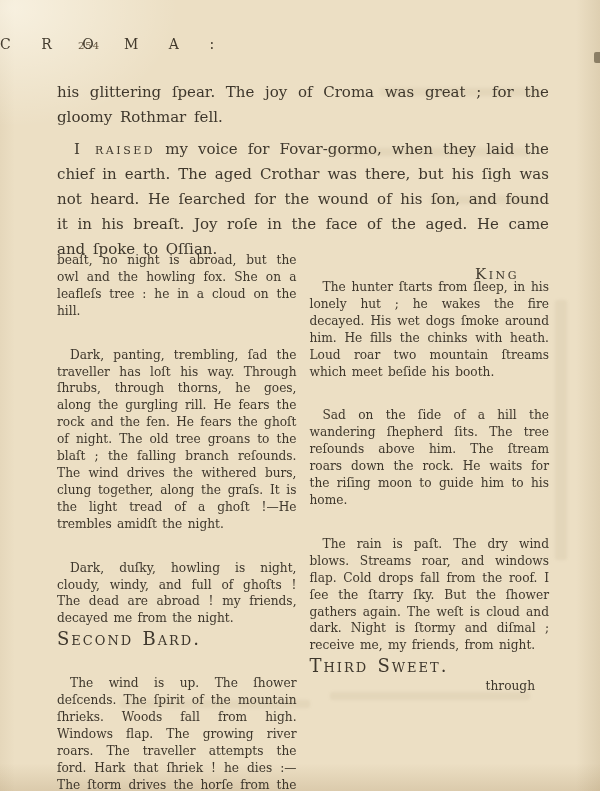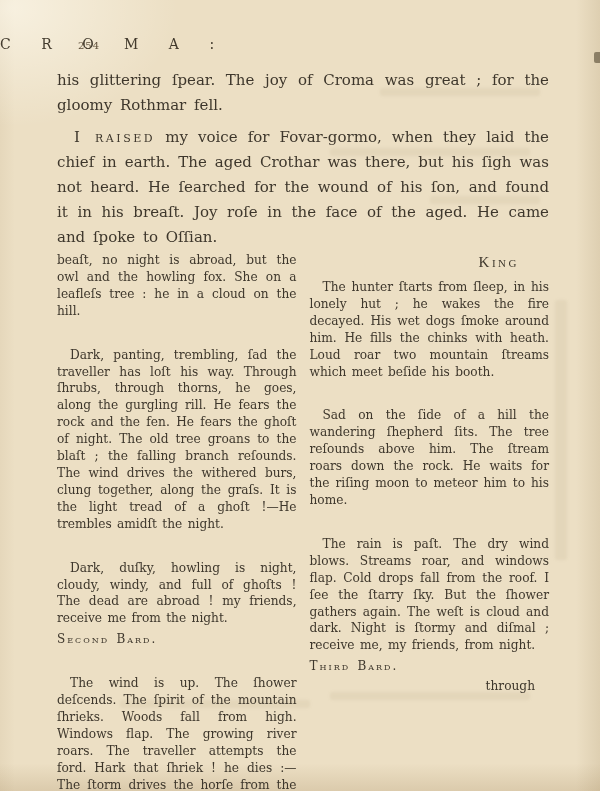--- a/index.html
+++ b/index.html
@@ -49,62 +49,61 @@
     left: 0; top: 36px;
     width: 100%;
     text-align: left;
     font-size: 14px;
     letter-spacing: 13px;
     color: #423a2d;
   }
 
   .main-block {
     position: absolute;
-    left: 57px; top: 68px;
+    left: 57px; top: 80px;
     width: 492px;
     font-size: 15px;
     line-height: 25px;
     text-align: justify;
     word-spacing: 3px;
   }
   .main-block p { text-align: justify; }
   .para-gap { margin-top: 7px; }
   .indent { text-indent: 17px; }
   .lead-smallcaps {
     font-variant: small-caps;
     letter-spacing: 2.5px;
   }
   .catchword-row {
     text-align: right;
     padding-right: 30px;
   }
   .catchword-caps {
     font-variant: small-caps;
     letter-spacing: 2.5px;
-    font-family: Liberation Serif, serif;
   }
 
   .columns {
     position: absolute;
     left: 57px; top: 252px;
     width: 492px;
     display: flex;
     gap: 13px;
     font-size: 12.2px;
     line-height: 16.9px;
     word-spacing: 1.5px;
   }
   .col { width: 240px; text-align: justify; }
   .col p { text-align: justify; }
   .col .indent { text-indent: 13px; margin-top: 27px; }
   .bard-heading {
     text-align: center;
     font-variant: small-caps;
     letter-spacing: 2px;
-    font-size: 12px;
+    font-size: 18px;
     margin: 4px 0 3px 0;
     text-indent: 0;
   }
   .col .catchword-row {
     padding-right: 14px;
     text-align: right;
   }
 </style>
 </head>
 <body>
@@ -125,26 +124,26 @@
   <div class="main-block">
     <p>his glittering ſpear. The joy of Croma was great ; for the gloomy Rothmar fell.</p>
     <p class="para-gap indent"><span class="lead-smallcaps">I raised</span> <span>my voice for Fovar-gormo, when they laid the chief in earth. The aged Crothar was there, but his ſigh was not heard. He ſearched for the wound of his ſon, and found it in his breaſt. Joy roſe in the face of the aged. He came and ſpoke to Oſſian.</span></p>
     <div class="catchword-row"><span class="catchword-caps">King</span></div>
   </div>
 
   <div class="columns">
     <div class="col">
       <p>beaſt, no night is abroad, but the owl and the howling fox. She on a leafleſs tree : he in a cloud on the hill.</p>
       <p class="indent">Dark, panting, trembling, ſad the traveller has loſt his way. Through ſhrubs, through thorns, he goes, along the gurgling rill. He fears the rock and the fen. He fears the ghoſt of night. The old tree groans to the blaſt ; the falling branch reſounds. The wind drives the withered burs, clung together, along the graſs. It is the light tread of a ghoſt !—He trembles amidſt the night.</p>
-      <p class="indent">Dark, duſky, howling is night, cloudy, windy, and full of ghoſts ! The dead are abroad ! my friends, receive me from the night.</p>
+      <p class="indent">Dark, duſky, howling is night, cloudy, windy, and full of ghoſts ! The dead are abroad ! my friends, decayed me from the night.</p>
       <p class="bard-heading">Second Bard.</p>
       <p class="indent">The wind is up. The ſhower deſcends. The ſpirit of the mountain ſhrieks. Woods fall from high. Windows flap. The growing river roars. The traveller attempts the ford. Hark that ſhriek ! he dies :— The ſtorm drives the horſe from the hill, the goat, the lowing cow. They tremble as drives the ſhower, beſide the mouldering bank.</p>
     </div>
     <div class="col">
       <p class="indent">The hunter ſtarts from ſleep, in his lonely hut ; he wakes the fire decayed. His wet dogs ſmoke around him. He fills the chinks with heath. Loud roar two mountain ſtreams which meet beſide his booth.</p>
-      <p class="indent">Sad on the ſide of a hill the wandering ſhepherd ſits. The tree reſounds above him. The ſtream roars down the rock. He waits for the riſing moon to meteor him to his home.</p>
+      <p class="indent">Sad on the ſide of a hill the wandering ſhepherd ſits. The tree reſounds above him. The ſtream roars down the rock. He waits for the riſing moon to guide him to his home.</p>
       <p class="indent">The rain is paſt. The dry wind blows. Streams roar, and windows flap. Cold drops fall from the roof. I ſee the ſtarry ſky. But the ſhower gathers again. The weſt is cloud and dark. Night is ſtormy and diſmal ; receive me, my friends, from night.</p>
-      <p class="bard-heading">Third Bard.</p>
+      <p class="bard-heading">Third Sweet.</p>
       <div class="catchword-row"><span>through</span></div>
     </div>
   </div>
 
 </div>
 
 </body></html>

